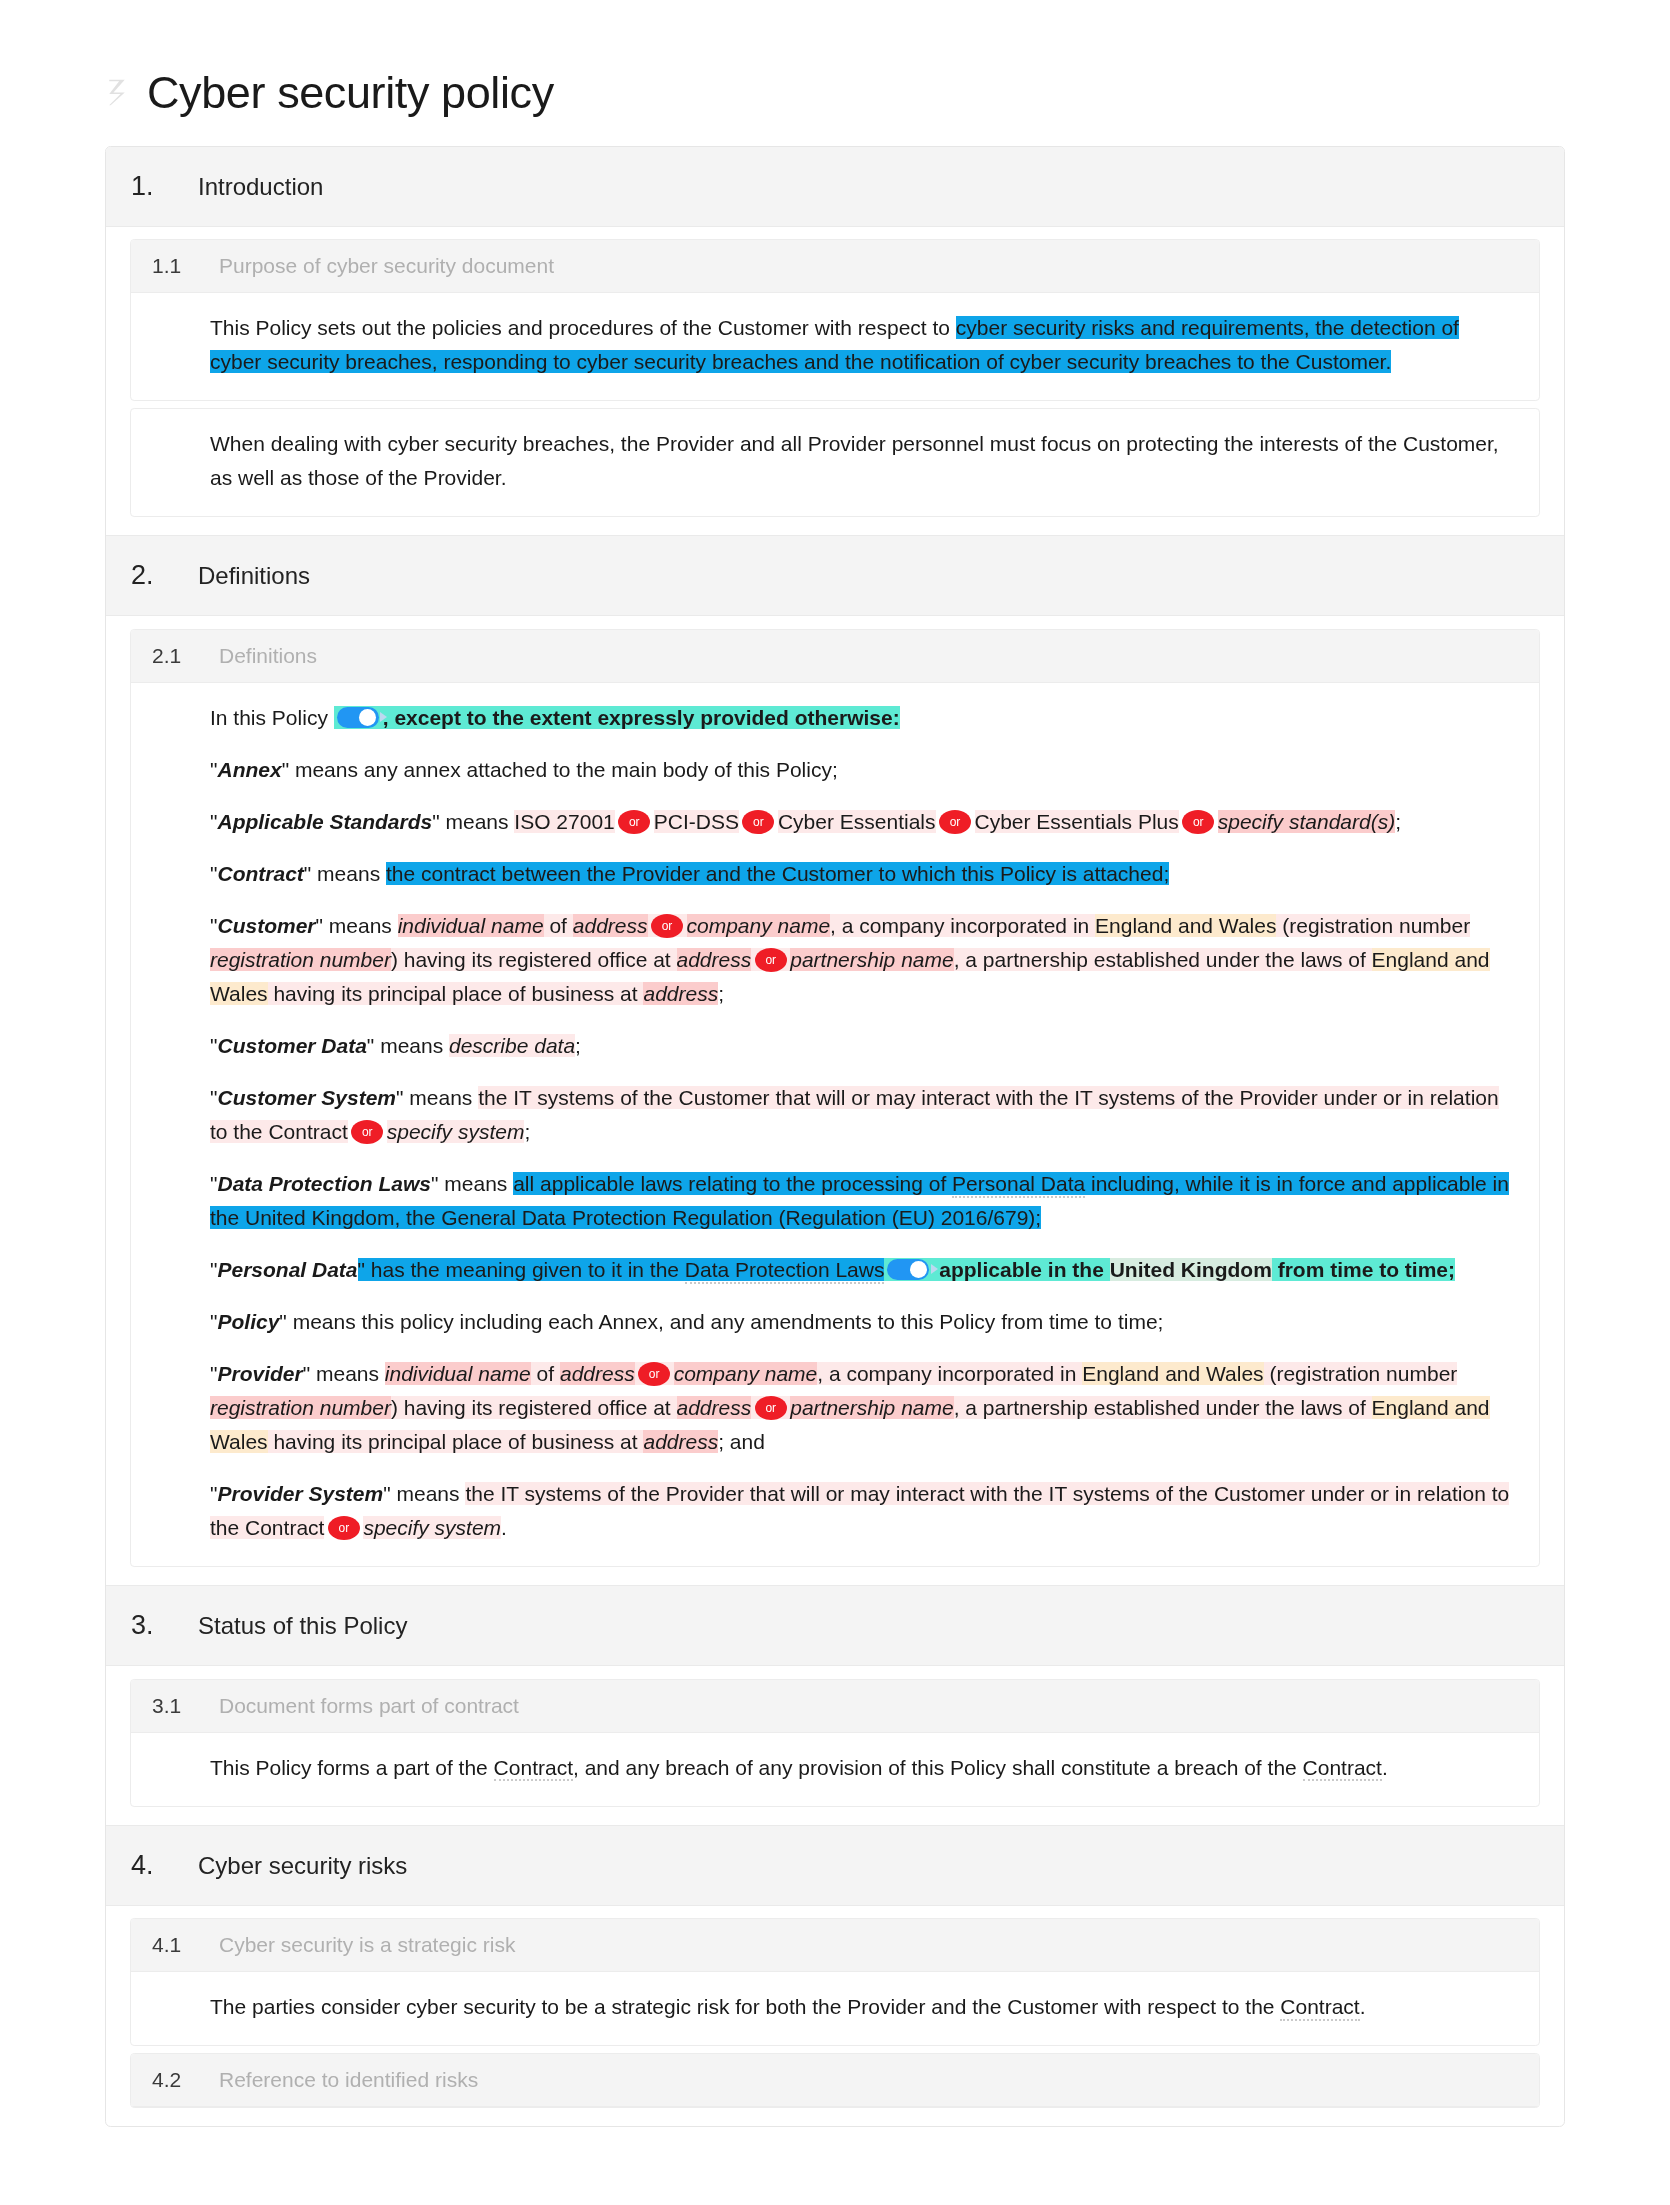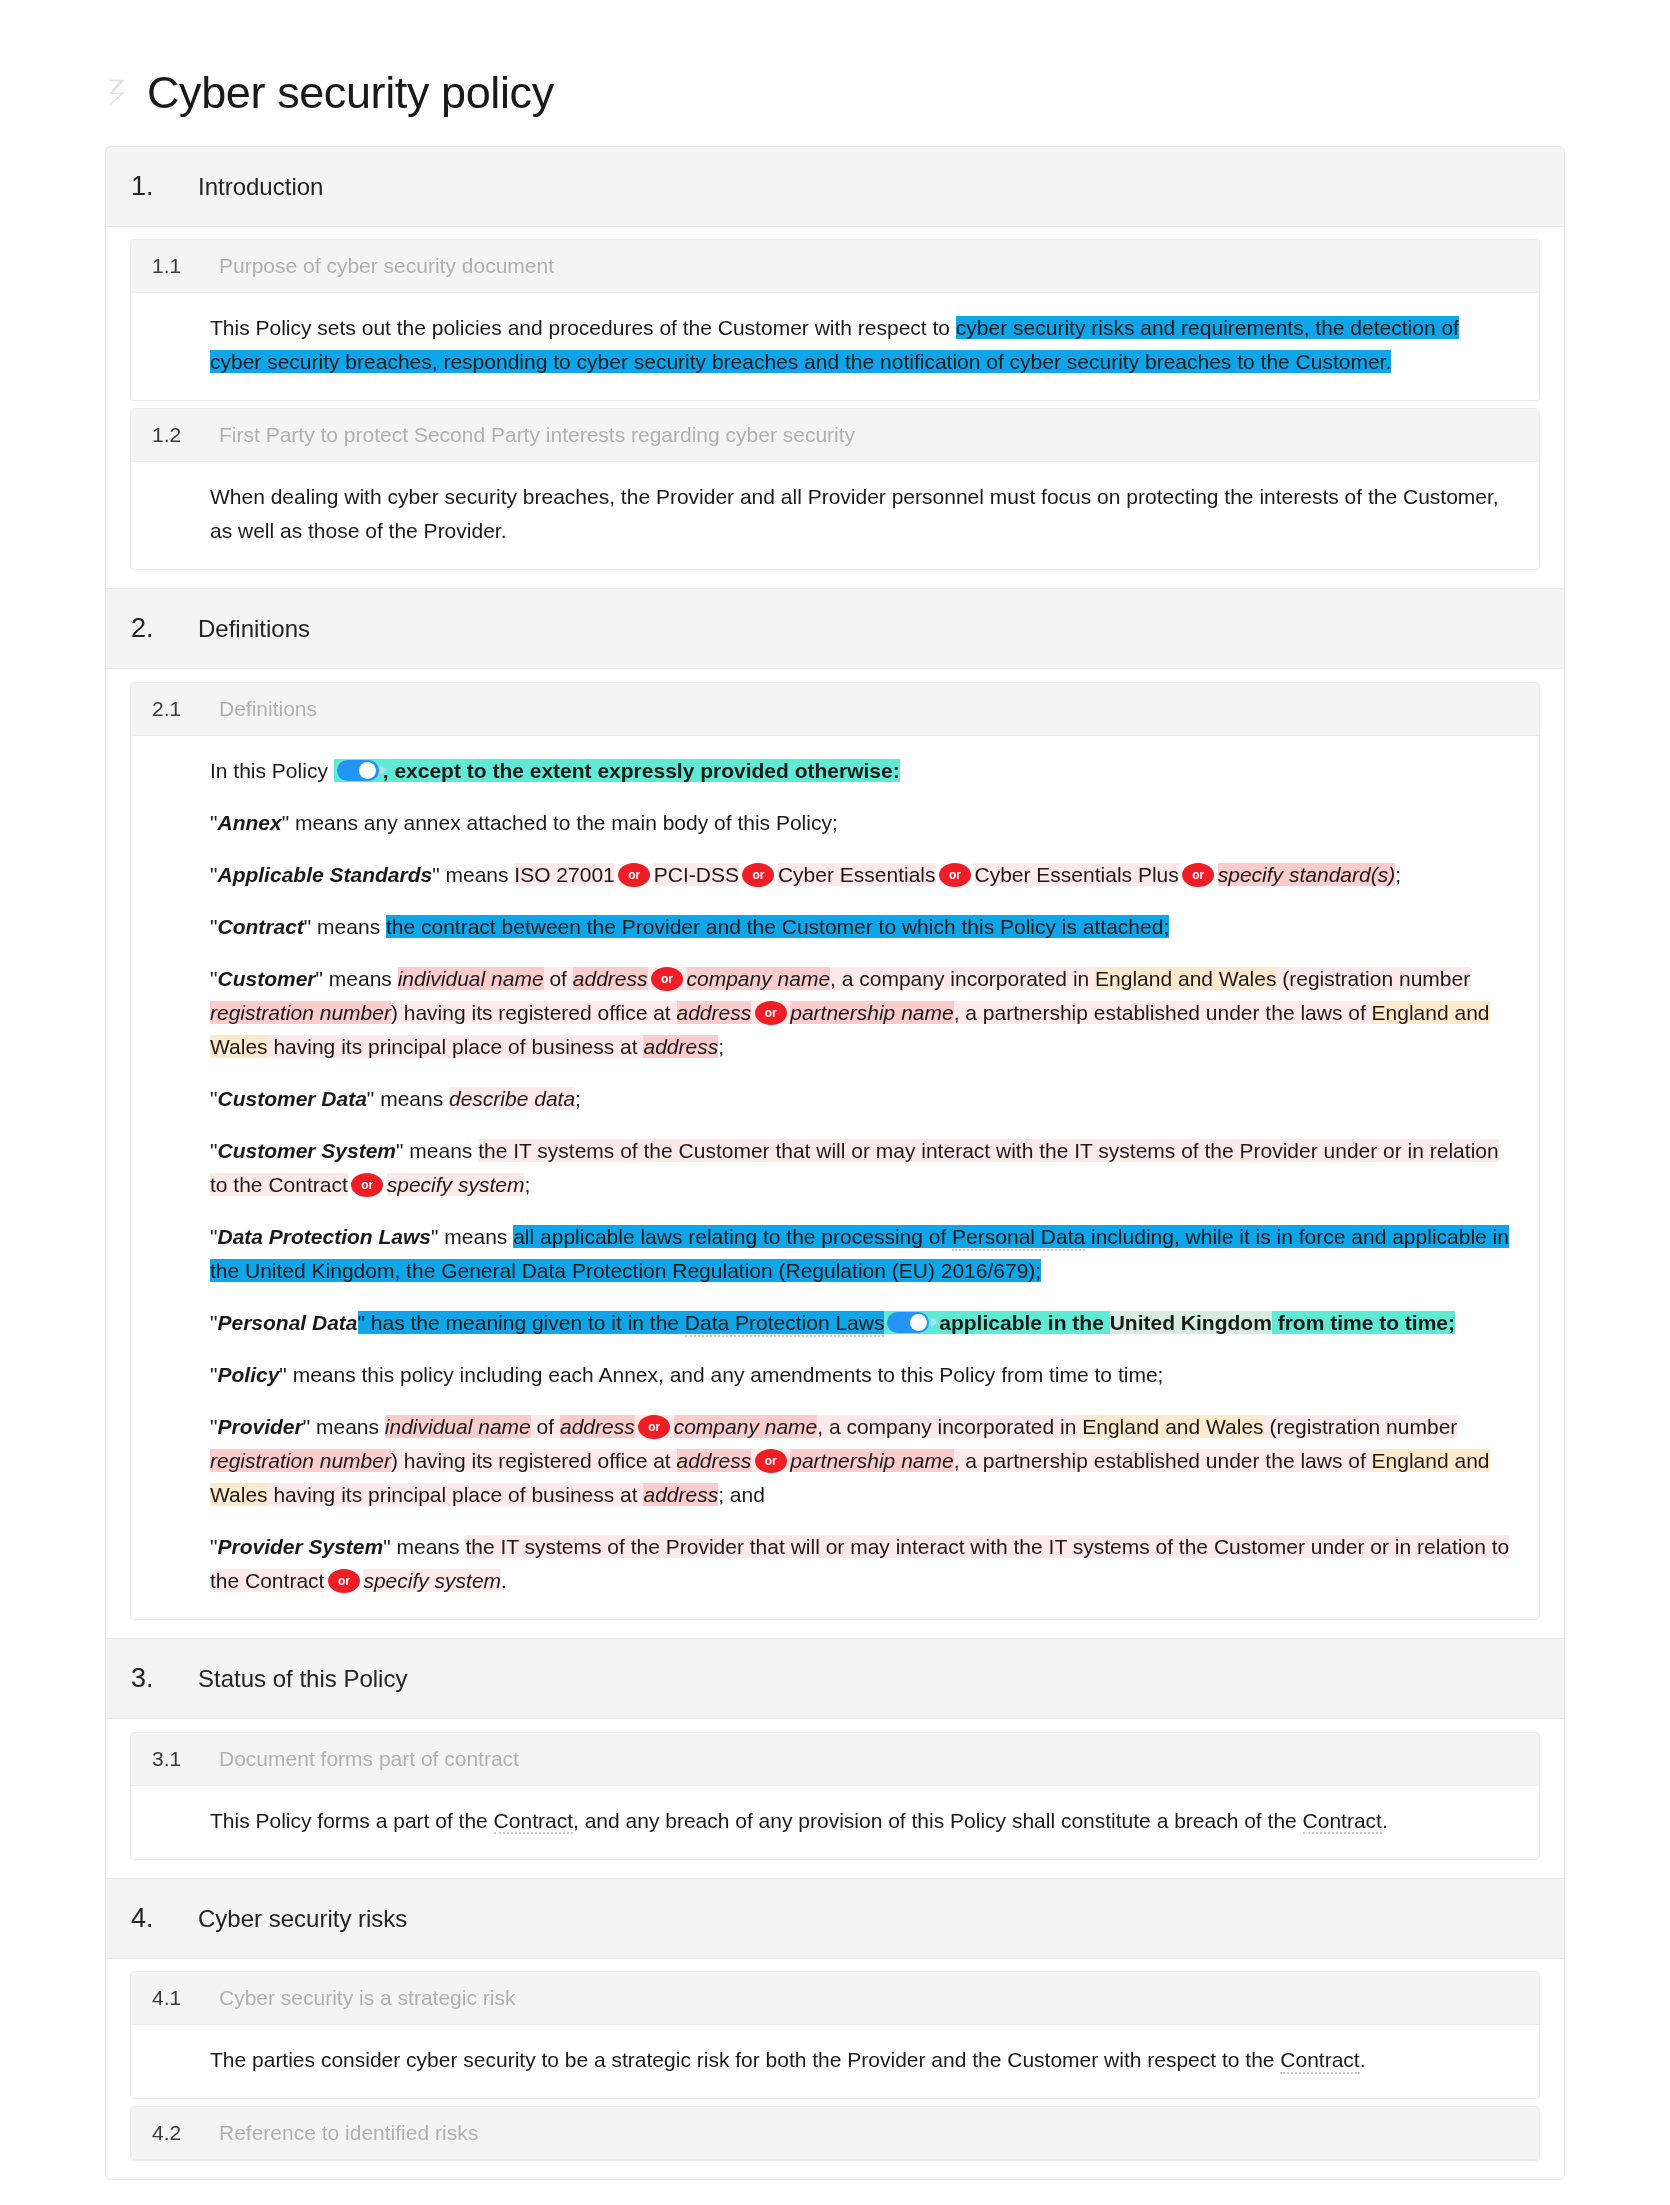--- a/index.html
+++ b/index.html
@@ -129,21 +129,21 @@
   
   .or-badge {
     display: inline-block;
     vertical-align: middle;
     width: 32px; height: 24px;
     line-height: 24px;
     border-radius: 50%;
     background: #ef1d26;
     color: #ffffff;
     font-size: 12px;
-    font-weight: bold;
+    font-weight: normal;
     text-align: center;
     margin: 0 3.5px;
     position: relative;
     top: -1.4px;
     letter-spacing: 0;
   }
 
   
   .toggle {
     display: inline-block;
@@ -198,24 +198,20 @@
           <div class="clause-head">
             <span class="clause-num">1.1</span>
             <span class="clause-title">Purpose of cyber security document</span>
           </div>
           <div class="clause-body">
             <p><span>This Policy sets out the policies and procedures of the Customer with respect to </span><span class="hl-yellow">cyber security risks and requirements, the detection of cyber security breaches, responding to cyber security breaches and the notification of cyber security breaches to the Customer.</span></p>
           </div>
         </div>
 
         <div class="clause">
-          <div class="clause-head">
-            <span class="clause-num">1.2</span>
-            <span class="clause-title">First Party to protect Second Party interests regarding cyber security</span>
-          </div>
           <div class="clause-body">
             <p>When dealing with cyber security breaches, the Provider and all Provider personnel must focus on protecting the interests of the Customer, as well as those of the Provider.</p>
           </div>
         </div>
 
       </div>
     </div>
 
     <div class="section-block">
       <div class="section-head">

